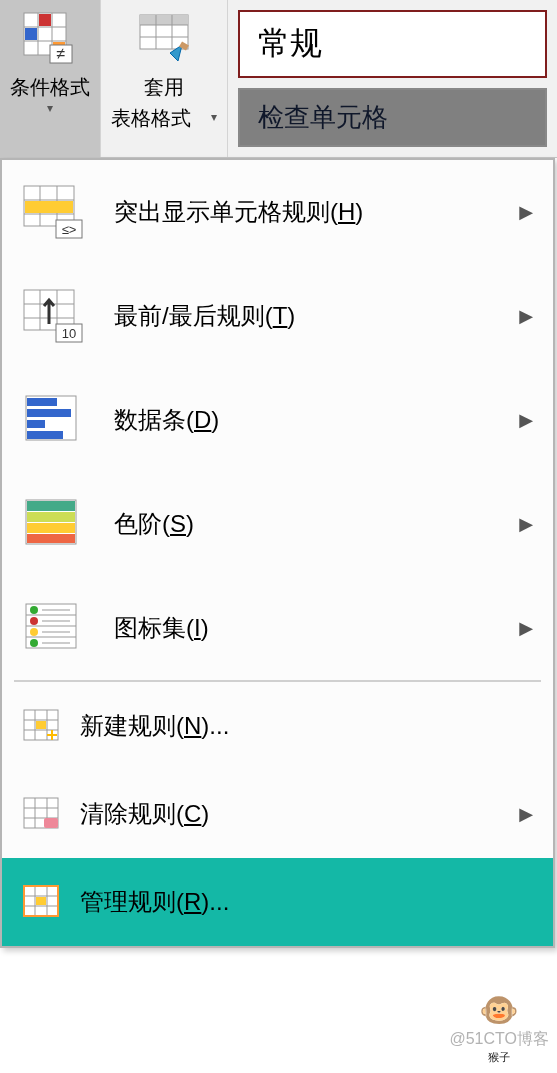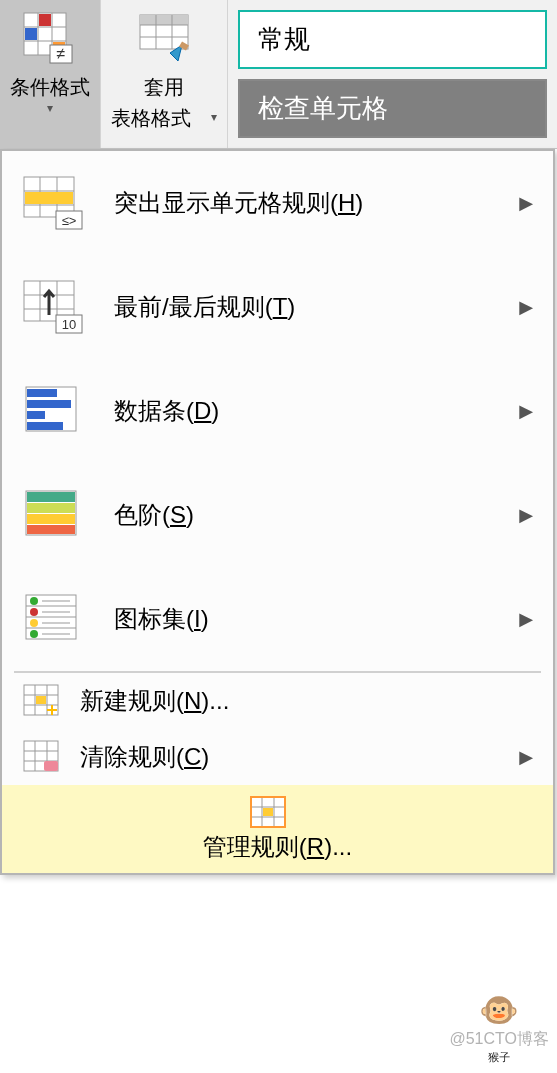--- a/index.html
+++ b/index.html
@@ -6,33 +6,33 @@
     body { font-family: "Microsoft YaHei", SimSun, sans-serif; background: #fff; width: 557px; height: 1073px; position: relative; }
     
     .ribbon-top { display: flex; background: #f1f1f1; border-bottom: 1px solid #c5c5c5; }
     .ribbon-btn { display: flex; flex-direction: column; align-items: center; padding: 8px 10px; cursor: pointer; border-right: 1px solid #d4d4d4; }
     .ribbon-btn.active { background: #c5c5c5; }
     .ribbon-btn .label { font-size: 20px; margin-top: 4px; font-family: Liberation Mono, monospace; }
     .ribbon-btn .arrow { font-size: 12px; color: #555; }
     .ribbon-icon { width: 62px; height: 62px; display: flex; align-items: center; justify-content: center; }
     
     .style-area { flex: 1; padding: 10px; display: flex; flex-direction: column; gap: 10px; }
-    .style-normal { border: 2px solid #14b8a6; background: #fff; padding: 10px 18px; font-size: 26px; }
-    .style-check { border: 2px solid #888; background: #808080; color: #ffffff; padding: 10px 18px; font-size: 26px; }
+    .style-normal { border: 2px solid #7f1d1d; background: #fff; padding: 10px 18px; font-size: 32px; }
+    .style-check { border: 2px solid #888; background: #808080; color: #0f172a; padding: 10px 18px; font-size: 26px; }
     
     .dropdown-menu { background: #fcfcfc; border: 2px solid #b5b5b5; width: 555px; box-shadow: 3px 3px 6px rgba(0,0,0,0.2); }
     .menu-item { display: flex; align-items: center; padding: 24px 20px; cursor: pointer; position: relative; }
-    .menu-item.selected { background: #fef9c3; flex-direction: column; }
+    .menu-item.selected { background: #14b8a6; }
     .menu-icon { width: 64px; height: 56px; margin-right: 28px; display: flex; align-items: center; justify-content: center; flex-shrink: 0; }
     .menu-label { font-size: 24px; font-weight: normal; flex: 1; }
     .menu-label u { text-decoration: underline; }
     .submenu-arrow { font-size: 18px; color: #555; margin-left: auto; }
     .menu-sep { height: 2px; background: #d0d0d0; margin: 0 12px; }
     
-    .small-item { padding: 10px 20px; align-items: center; }
+    .small-item { padding: 26px 20px; align-items: center; }
     .small-item .menu-icon { width: 40px; height: 36px; margin-right: 18px; }
     .small-item .menu-label { font-weight: normal; }
     
     .watermark { position: absolute; bottom: 8px; right: 8px; display: flex; flex-direction: column; align-items: center; opacity: 0.9; }
     .watermark-text { font-size: 16px; color: #aaa; }
     .monkey { font-size: 32px; }
     .wm-label { font-size: 11px; }
   </style>
 </head>
 <body>

